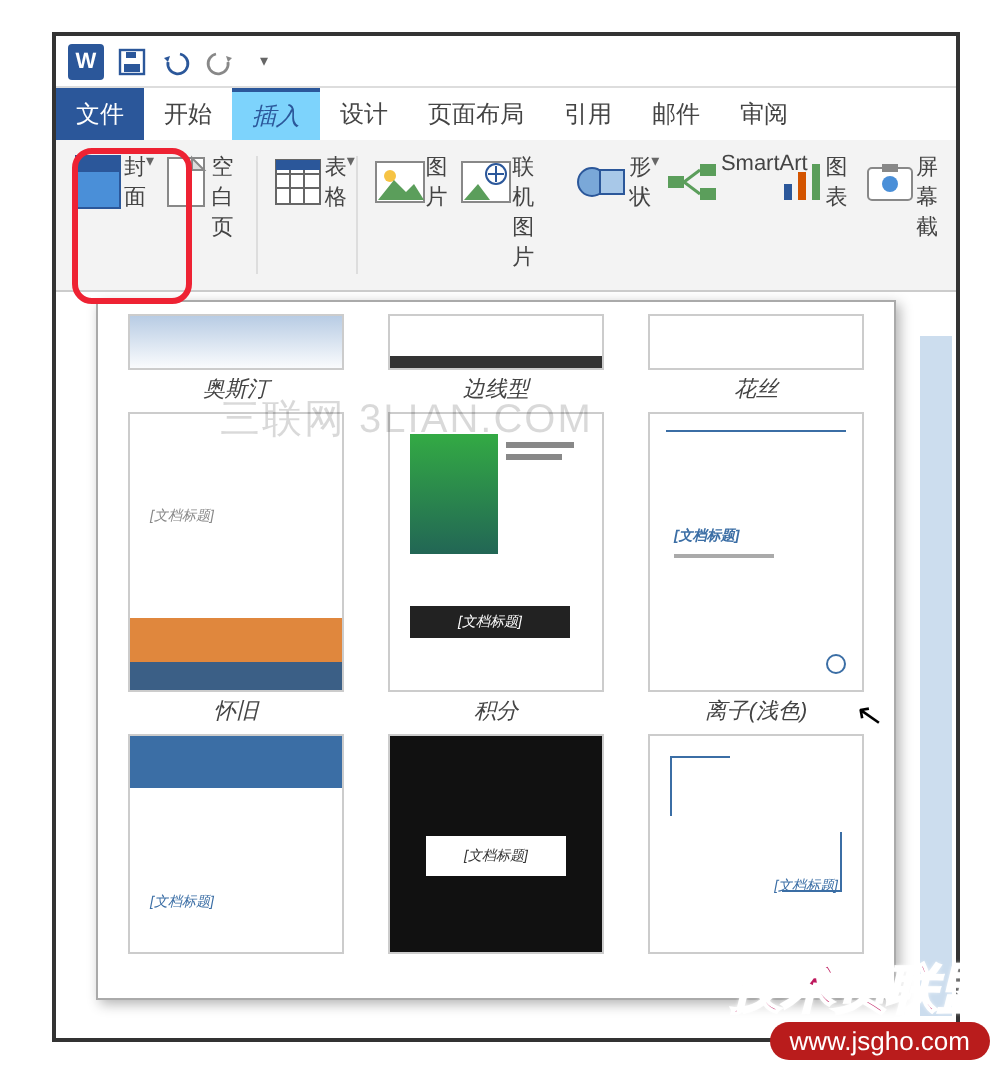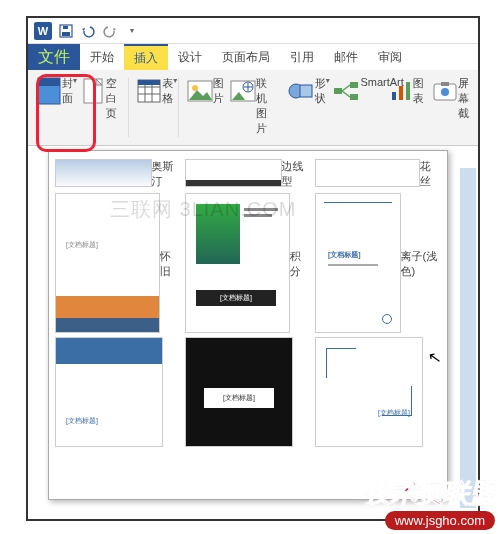--- a/index.html
+++ b/index.html
@@ -2,31 +2,31 @@
 <html><head>
 <meta charset="utf-8">
 <style>
   * { box-sizing: border-box; margin: 0; padding: 0; font-family: "Microsoft YaHei", sans-serif; }
   body { background: #fff; width: 501px; height: 534px; position: relative; overflow: hidden; }
   .outer-frame { position: absolute; left: 26px; top: 16px; width: 454px; height: 505px; border: 2px solid #333; background: #fff; }
   .win-header { height: 26px; background: #fff; display: flex; align-items: center; padding: 0 6px; gap: 6px; border-bottom: 1px solid #ddd;}
   .word-icon { width: 18px; height: 18px; background: #2b579a; color: #fff; font-size: 11px; font-weight: bold; display: flex; align-items: center; justify-content: center; border-radius: 2px;}
   .qat-icon { width: 16px; height: 16px; display: flex; align-items: center; justify-content: center; color: #555; font-size: 12px;}
   .tabs-row { height: 26px; background: #fff; display: flex; align-items: stretch; }
-  .file-tab { background: #2b579a; color: #bef264; padding: 0 10px; font-size: 16px; display: flex; align-items: center; font-family: Liberation Mono, monospace; }
+  .file-tab { background: #2b579a; color: #ffffff; padding: 0 10px; font-size: 12px; display: flex; align-items: center; font-family: Liberation Mono, monospace; }
   .tab { padding: 0 10px; font-size: 12px; display: flex; align-items: center; color: #444; cursor: pointer; }
-  .tab.active { background: #fde047; border-top: 2px solid #2b579a; color: #2b579a; }
+  .tab.active { background: #7dd3fc; border-top: 2px solid #2b579a; color: #2b579a; font-style: italic; }
   .ribbon { height: 76px; background: #f3f3f3; border-bottom: 1px solid #ccc; display: flex; align-items: stretch; padding: 4px 2px; }
   .rib-item { display: flex; align-items: flex-start; justify-content: flex-start; padding: 2px 6px; font-size: 11px; color: #444; min-width: 42px; }
   .rib-item .icn { width: 30px; height: 30px; margin-bottom: 2px; display: flex; align-items: center; justify-content: center; }
   .rib-sep { width: 1px; background: #ddd; margin: 4px 2px; }
   .highlight-ring { position: absolute; left: 36px; top: 74px; width: 60px; height: 78px; border: 3px solid #e23; border-radius: 10px; z-index: 50; pointer-events: none;}
   .gallery { position: absolute; left: 48px; top: 150px; width: 400px; height: 350px; background: #fff; border: 1px solid #aaa; box-shadow: 2px 2px 6px rgba(0,0,0,.3); overflow: hidden; z-index: 40;}
   .gallery-grid { display: grid; grid-template-columns: repeat(3, 1fr); gap: 4px; padding: 6px; }
-  .gallery-cell { display: flex; flex-direction: row; align-items: center; }
+  .gallery-cell { display: flex; flex-direction: column; align-items: center; font-style: italic; }
   .thumb { width: 108px; height: 140px; border: 1px solid #ccc; background: #fff; position: relative; overflow: hidden; }
   .thumb-label { font-size: 11px; margin-top: 2px; color: #444; }
   .gallery-footer { border-top: 1px solid #ddd; font-size: 11px; color: #444; }
   .gallery-footer .row { display: flex; align-items: center; gap: 6px; padding: 4px 8px; }
   .watermark { position: absolute; left: 110px; top: 196px; color: rgba(0,0,0,.15); font-size: 20px; z-index: 60; pointer-events: none; font-family: Arial, sans-serif; letter-spacing: 1px;}
   .logo-overlay { position: absolute; right: 6px; bottom: 4px; z-index: 70; text-align: right; }
   .logo-text1 { font-size: 26px; font-weight: bold; color: #be185d; -webkit-text-stroke: 1px #fff; text-shadow: 0 0 2px #fff; font-style: italic;}
   .logo-text2 { font-size: 13px; color: #fff; background: #b91c1c; padding: 2px 10px; border-radius: 10px; display: inline-block; margin-top: -2px;}
   .cursor { position: absolute; right: 60px; top: 348px; font-size: 16px; z-index: 55; color: #000; transform: rotate(-10deg);}
   .doc-canvas { position: absolute; right: 2px; top: 150px; width: 16px; height: 340px; background: #cde; }

